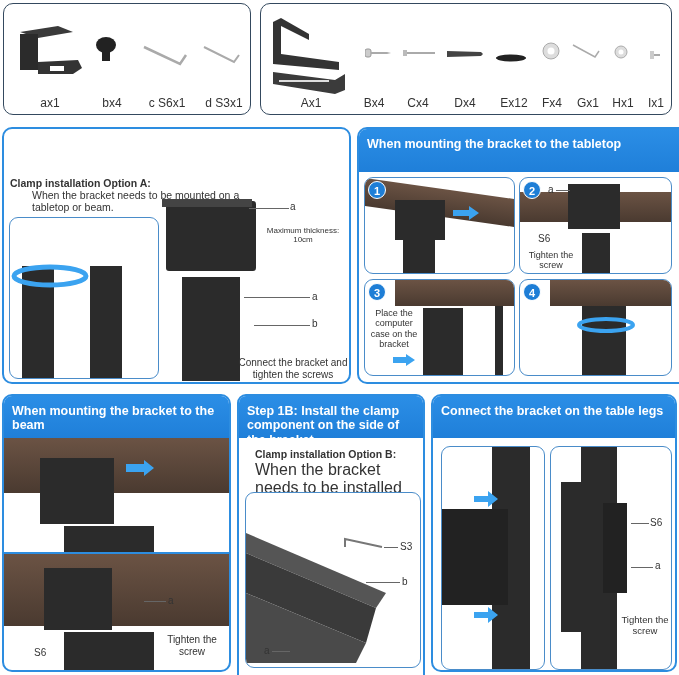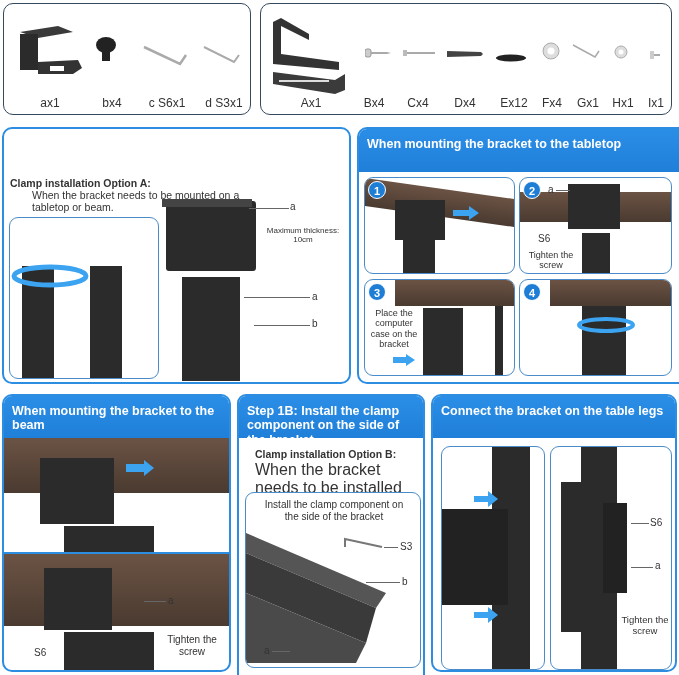--- a/index.html
+++ b/index.html
@@ -116,20 +116,21 @@
   <div class="img steel" style="left:162px;top:72px;width:90px;height:70px;border-radius:3px;"></div>
   <div class="img" style="left:158px;top:70px;width:90px;height:8px;background:#444;"></div>
   <div class="img steel" style="left:178px;top:148px;width:58px;height:104px;"></div>
   <div class="lead" style="left:245px;top:79px;width:40px;"></div>
   <div class="lbl" style="left:286px;top:72px;">a</div>
   <div class="cap" style="left:260px;top:97px;width:78px;font-size:8px;">Maximum thickness: 10cm</div>
   <div class="lead" style="left:240px;top:168px;width:66px;"></div>
   <div class="lbl" style="left:308px;top:162px;">a</div>
   <div class="lead" style="left:250px;top:196px;width:56px;"></div>
   <div class="lbl" style="left:308px;top:189px;">b</div>
+  <div class="cap" style="left:232px;top:228px;width:114px;font-size:10px;">Connect the bracket and tighten the screws</div>
 </div>
 
 <div class="pbox" style="left:357px;top:127px;width:372px;height:257px;">
   <div class="phead" style="height:43px;">When mounting the bracket to the tabletop</div>
 
   <div class="sub" style="left:5px;top:48px;width:151px;height:97px;">
     <div class="img wood" style="left:0;top:0;width:151px;height:28px;transform:skewY(8deg);transform-origin:left;"></div>
     <div class="img steel" style="left:30px;top:22px;width:50px;height:40px;"></div>
     <div class="img steel" style="left:38px;top:62px;width:32px;height:35px;"></div>
     <div class="img" style="left:88px;top:28px;width:26px;height:14px;"><svg width="26" height="14">
@@ -186,21 +187,20 @@
   <div class="lbl" style="left:164px;top:199px;">a</div>
   <div class="lbl" style="left:30px;top:251px;">S6</div>
   <div class="cap" style="left:158px;top:238px;width:60px;font-size:10px;">Tighten the screw</div>
 </div>
 
 <div class="pbox" style="left:237px;top:394px;width:188px;height:304px;border-radius:9px;">
   <div class="phead" style="height:42px;">Step 1B: Install the clamp component on the side of the bracket</div>
   <div class="plabel" style="left:16px;top:52px;font-weight:bold;font-size:10.5px;">Clamp installation Option B:</div>
   <div class="plabel" style="left:16px;top:65px;width:160px;font-size:16px;line-height:1.15;">When the bracket needs to be installed on the table legs.</div>
   <div class="sub" style="left:6px;top:96px;width:176px;height:176px;">
-    <div class="cap" style="left:18px;top:6px;width:140px;font-size:10px;">Install the clamp component on the side of the bracket</div>
     <div class="img" style="left:0;top:40px;width:150px;height:130px;">
       <svg width="150" height="130">
           <path d="M0 0 L140 60 L130 75 L0 20 Z" fill="#555"></path>
           <path d="M0 20 L130 75 L120 110 L0 60 Z" fill="#3a3a3a"></path>
           <path d="M0 60 L120 110 L110 130 L0 130 Z" fill="#4a4a4a"></path>
         </svg>
     </div>
     <div class="img" style="left:98px;top:44px;width:40px;height:14px;"><svg width="40" height="14">
           <path d="M1 10 L1 2 L38 10" stroke="#777" stroke-width="2" fill="none"></path>
         </svg></div>

